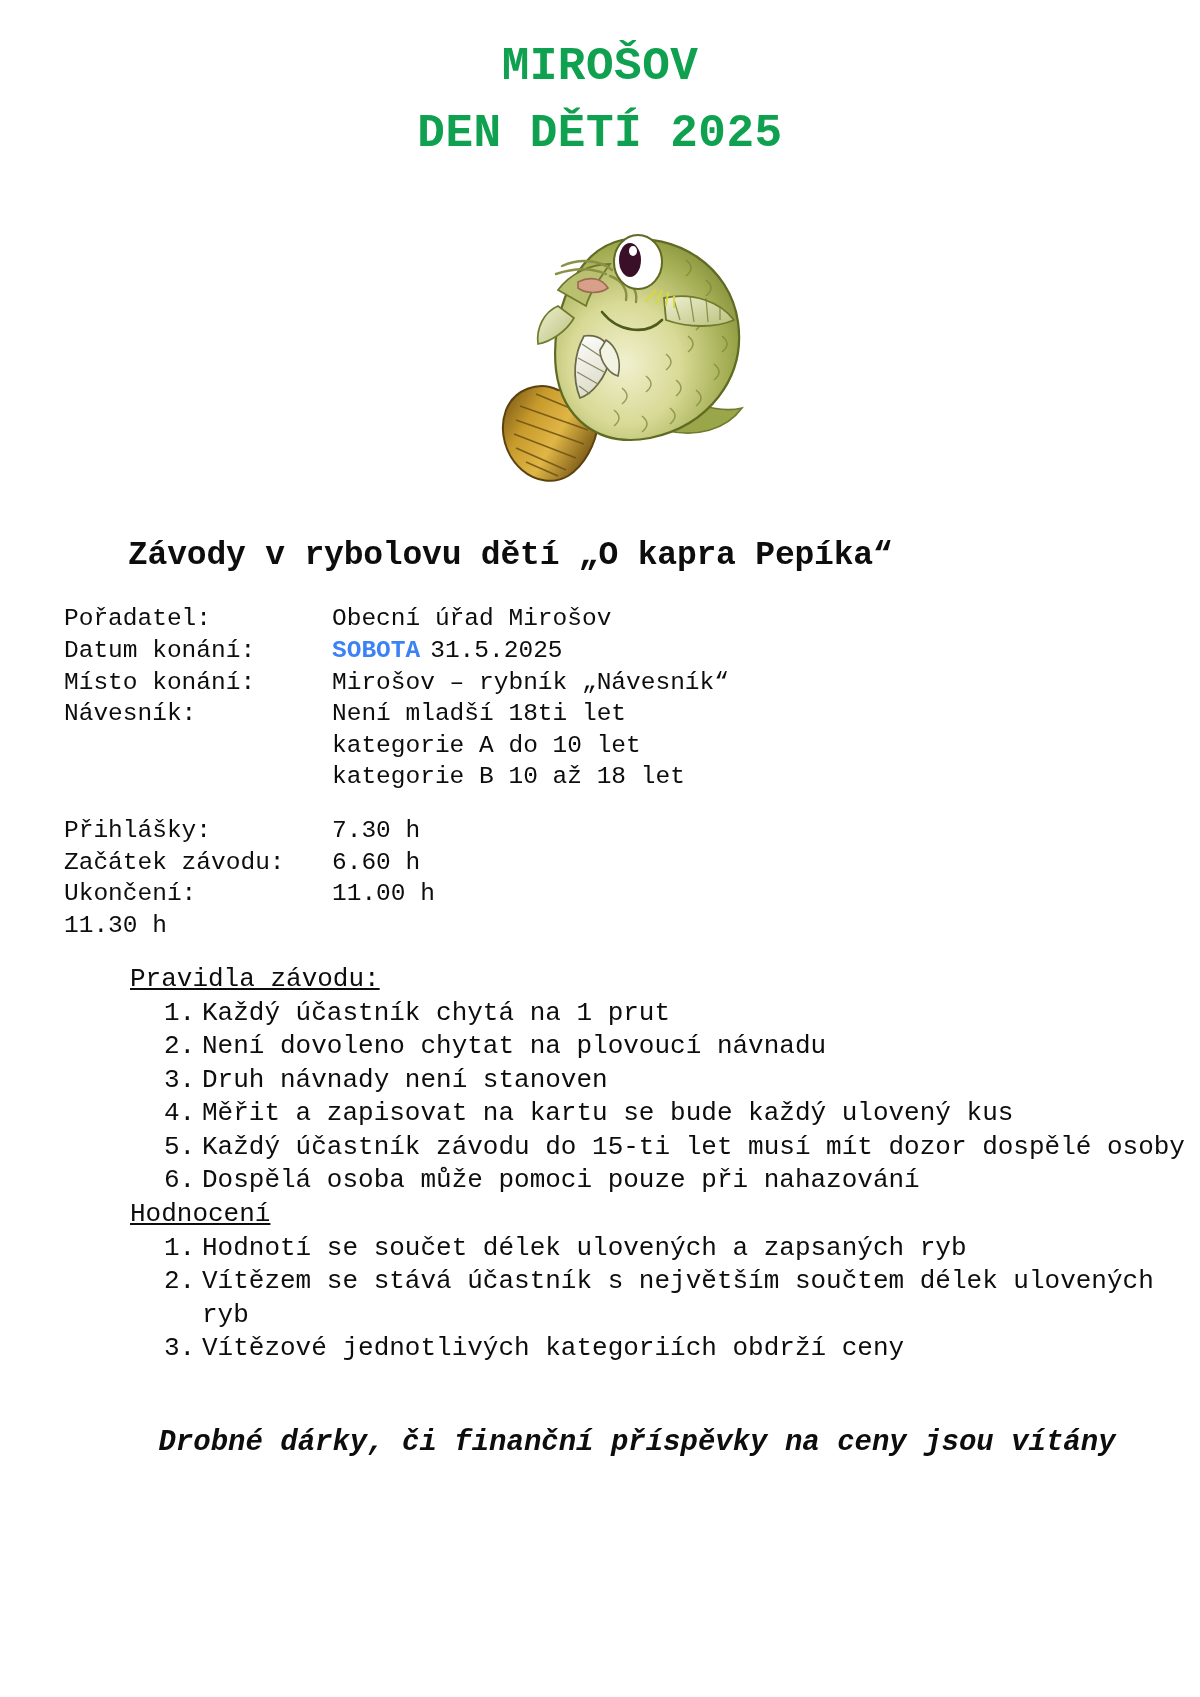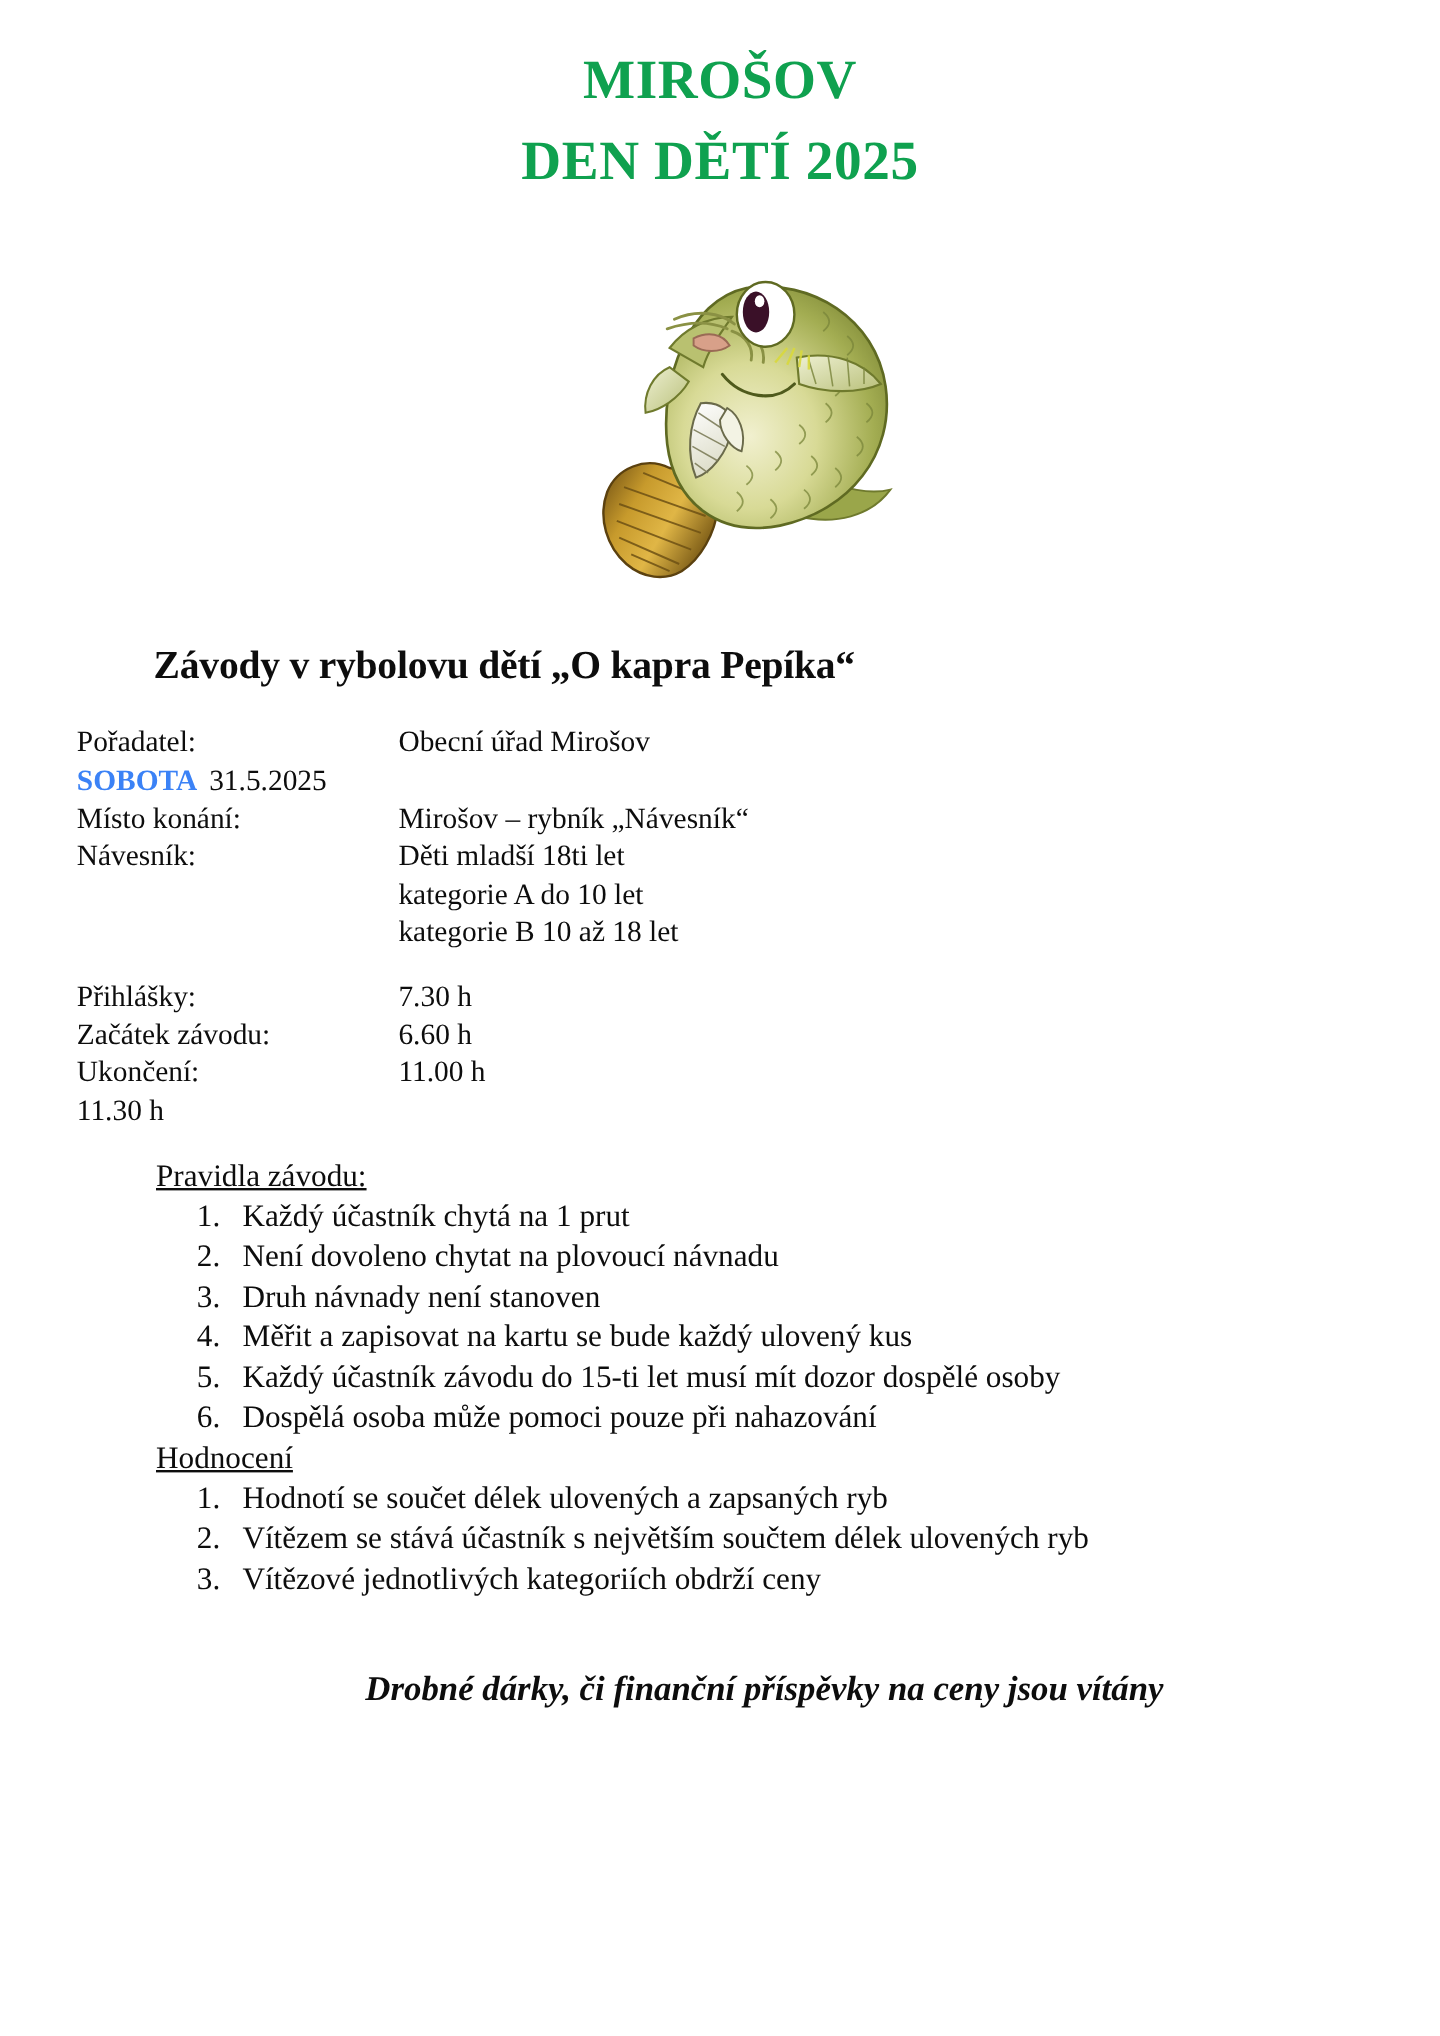--- a/index.html
+++ b/index.html
@@ -15,20 +15,21 @@
     overflow: hidden;
     position: relative;
   }
 
   .page {
     width: 1200px;
     height: 1200px;
     box-sizing: border-box;
     padding: 0;
     position: relative;
+    font-family: Liberation Mono, monospace;
   }
 
   
   .title-block {
     text-align: center;
     padding-top: 38px;
   }
   .title-line {
     font-weight: bold;
     font-size: 46px;
@@ -251,31 +252,32 @@
   <div class="headline">Závody v rybolovu dětí „O kapra Pepíka“</div>
 
   <div class="info">
 
     <div class="info-row">
       <div class="info-label">Pořadatel:</div>
       <div class="info-value">Obecní úřad Mirošov</div>
     </div>
 
     <div class="info-row">
+      <div class="info-label">Datum konání:</div>
       <div class="info-value"><span class="hl">SOBOTA</span><span>31.5.2025</span></div>
     </div>
 
     <div class="info-row">
       <div class="info-label">Místo konání:</div>
       <div class="info-value">Mirošov – rybník „Návesník“</div>
     </div>
 
     <div class="info-row">
       <div class="info-label">Návesník:</div>
-      <div class="info-value">Děti mladší 18ti let</div>
+      <div class="info-value">Není mladší 18ti let</div>
     </div>
 
     <div class="info-cont">kategorie A do 10 let</div>
     <div class="info-cont">kategorie B 10 až 18 let</div>
 
     <div class="gap-block"></div>
 
     <div class="info-row">
       <div class="info-label">Přihlášky:</div>
       <div class="info-value">7.30 h</div>

